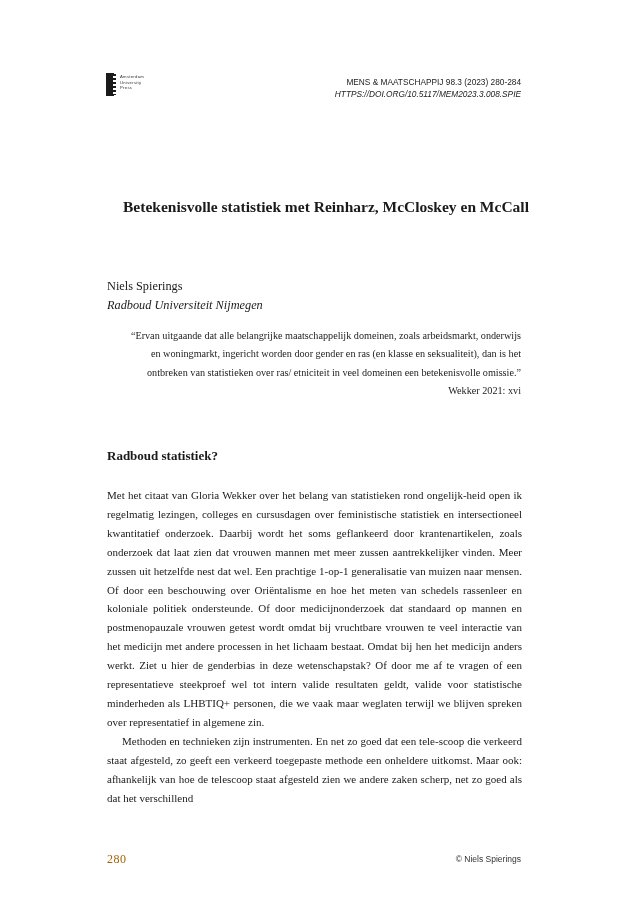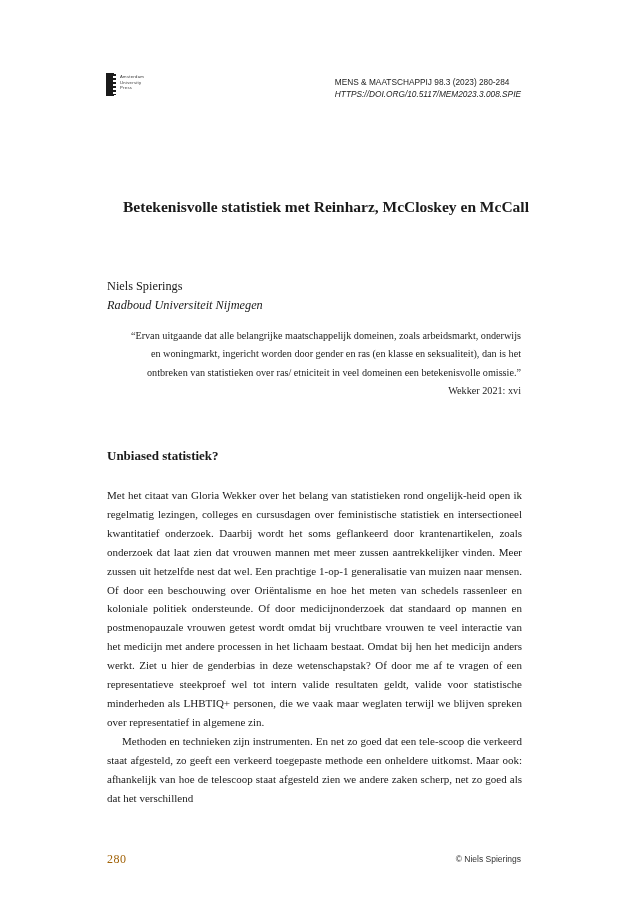--- a/index.html
+++ b/index.html
@@ -8,21 +8,21 @@
     .sans { font-family: "Liberation Sans", "DejaVu Sans", sans-serif; }
 
     .logo { position: absolute; left: 106px; top: 73px; display: flex; align-items: flex-start; }
     .logo-mark { width: 8px; height: 23px; background: #1a1a1a; position: relative; }
     .logo-mark::after {
       content: ""; position: absolute; right: -2px; top: 1px; width: 3px; height: 21px;
       background: repeating-linear-gradient(to bottom, #1a1a1a 0 2px, #fff 2px 4px);
     }
     .logo-text { margin-left: 6px; font-size: 4.2px; line-height: 5.6px; color: #333; letter-spacing: 0.3px; padding-top: 1px; }
 
-    .journal { position: absolute; right: 106px; top: 76px; text-align: left; font-size: 8.3px; line-height: 12px; color: #222; }
+    .journal { position: absolute; right: 106px; top: 76px; text-align: right; font-size: 8.3px; line-height: 12px; color: #222; }
     .journal .doi { font-style: italic; }
 
     .title { position: absolute; left: 107px; top: 180px; width: 420px; font-size: 15.5px; line-height: 21px; font-weight: bold; margin: 16px; }
 
     .author { position: absolute; left: 107px; top: 237px; font-size: 12.3px; line-height: 18.5px; margin-top: 40px; }
     .author .affil { font-style: italic; }
 
     .epigraph { position: absolute; left: 130px; width: 391px; top: 327px; text-align: right; font-size: 10.2px; line-height: 18.4px; color: #222; }
 
     .section-heading { position: absolute; left: 107px; top: 448px; font-size: 13px; font-weight: bold; margin: 0; }
@@ -56,21 +56,21 @@
 <div class="author lserif">
   <div>Niels Spierings</div>
   <div class="affil">Radboud Universiteit Nijmegen</div>
 </div>
 
 <div class="epigraph lserif">
   <div>“Ervan uitgaande dat alle belangrijke maatschappelijk domeinen, zoals arbeidsmarkt, onderwijs en woningmarkt, ingericht worden door gender en ras (en klasse en seksualiteit), dan is het ontbreken van statistieken over ras/ etniciteit in veel domeinen een betekenisvolle omissie.”</div>
   <div>Wekker 2021: xvi</div>
 </div>
 
-<h2 class="section-heading lserif">Unbiased statistiek?</h2>
+<h2 class="section-heading lserif">Radboud statistiek?</h2>
 
 <div class="body-text lserif">
   <p>Met het citaat van Gloria Wekker over het belang van statistieken rond ongelijk-heid open ik regelmatig lezingen, colleges en cursusdagen over feministische statistiek en intersectioneel kwantitatief onderzoek. Daarbij wordt het soms geflankeerd door krantenartikelen, zoals onderzoek dat laat zien dat vrouwen mannen met meer zussen aantrekkelijker vinden. Meer zussen uit hetzelfde nest dat wel. Een prachtige 1-op-1 generalisatie van muizen naar mensen. Of door een beschouwing over Oriëntalisme en hoe het meten van schedels rassenleer en koloniale politiek ondersteunde. Of door medicijnonderzoek dat standaard op mannen en postmenopauzale vrouwen getest wordt omdat bij vruchtbare vrouwen te veel interactie van het medicijn met andere processen in het lichaam bestaat. Omdat bij hen het medicijn anders werkt. Ziet u hier de genderbias in deze wetenschapstak? Of door me af te vragen of een representatieve steekproef wel tot intern valide resultaten geldt, valide voor statistische minderheden als LHBTIQ+ personen, die we vaak maar weglaten terwijl we blijven spreken over representatief in algemene zin.</p>
   <p>Methoden en technieken zijn instrumenten. En net zo goed dat een tele-scoop die verkeerd staat afgesteld, zo geeft een verkeerd toegepaste methode een onheldere uitkomst. Maar ook: afhankelijk van hoe de telescoop staat afgesteld zien we andere zaken scherp, net zo goed als dat het verschillend</p>
 </div>
 
 <div class="footer-page lserif">280</div>
 <div class="footer-copy sans">© Niels Spierings</div>
 
 </body></html>

